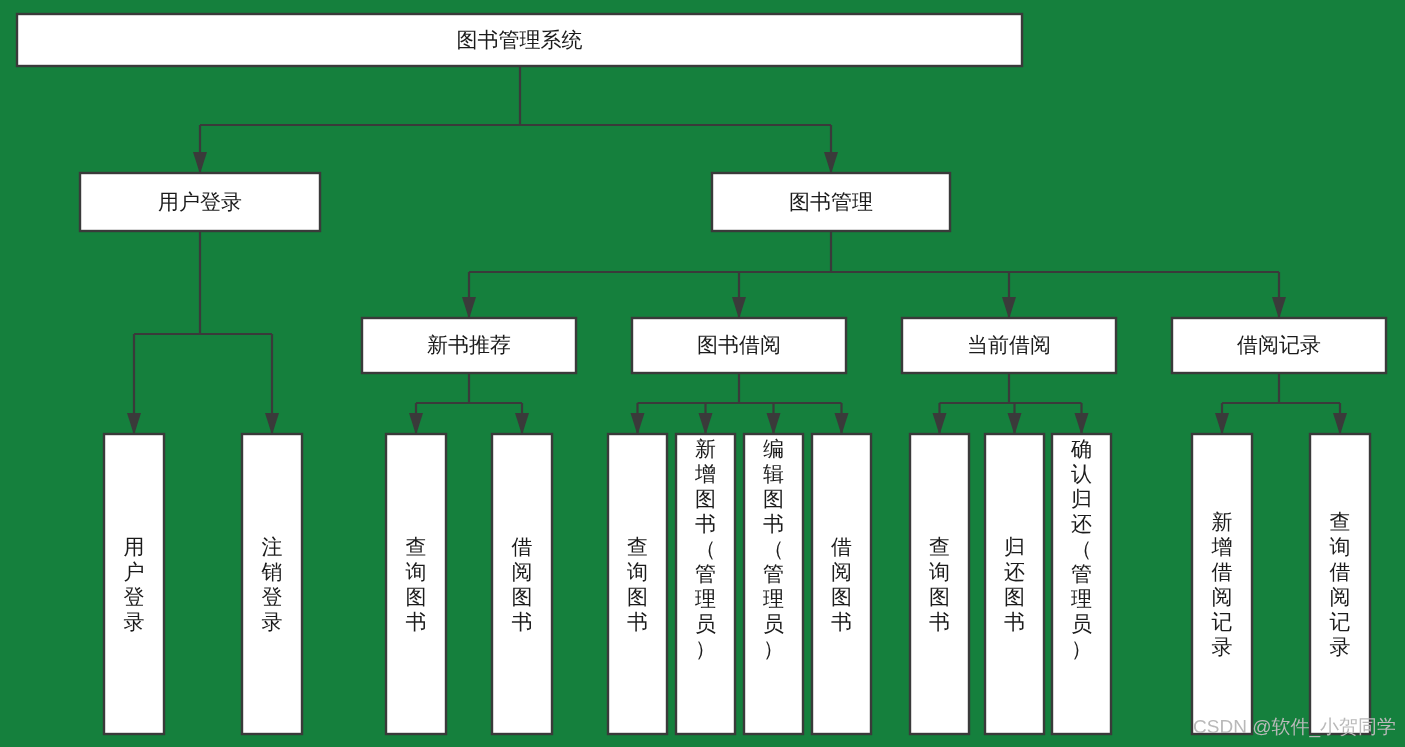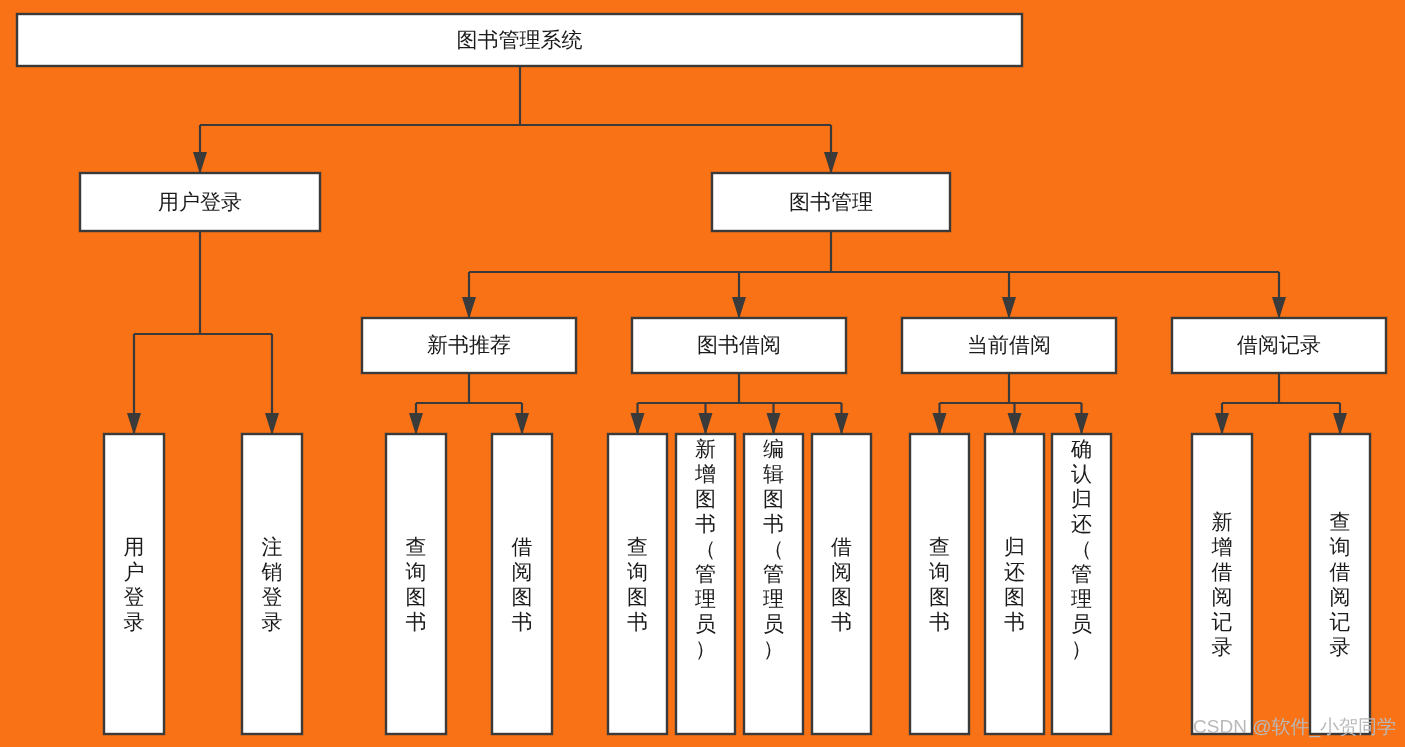--- a/index.html
+++ b/index.html
@@ -8,21 +8,21 @@
     padding: 0;
     background: #ffffff;
   }
   body {
     font-family: "Liberation Sans", "DejaVu Sans", sans-serif;
   }
   #diagram-root {
     position: relative;
     width: 1405px;
     height: 747px;
-    background: #f97316;
+    background: #15803d;
     overflow: hidden;
   }
   svg#tree-svg {
     position: absolute;
     left: 0;
     top: 0;
     width: 1405px;
     height: 747px;
     display: block;
   }

